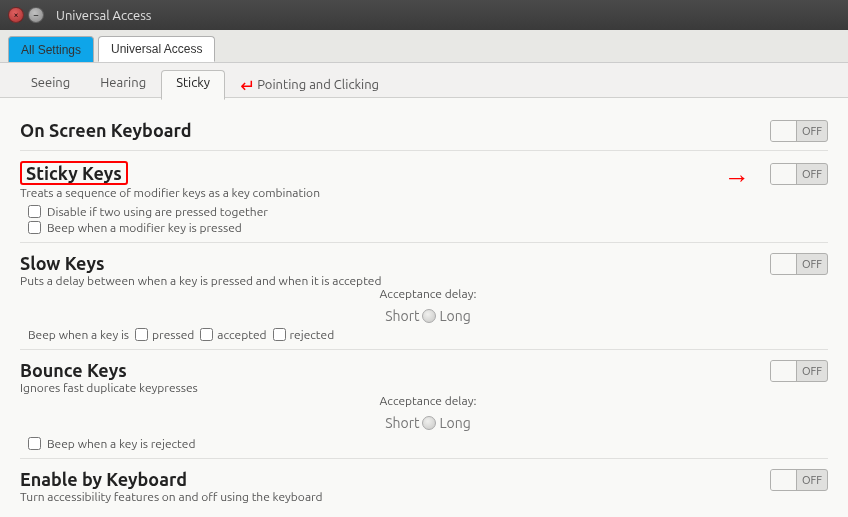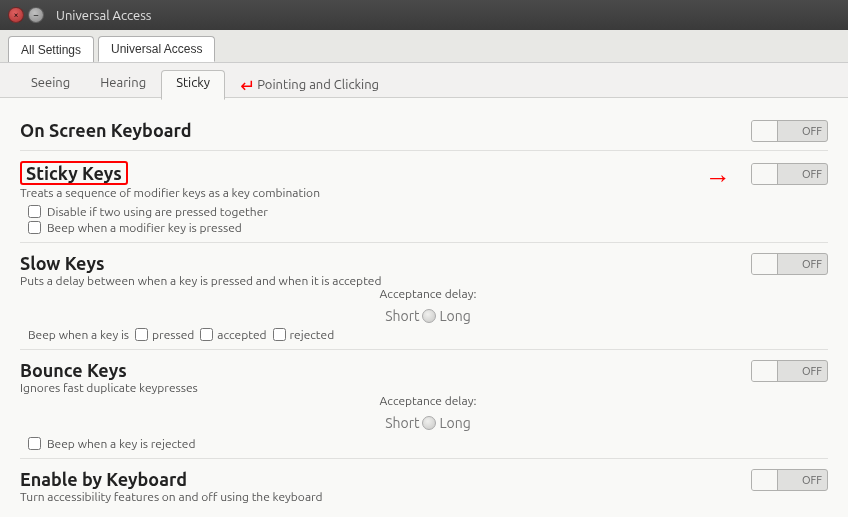--- a/index.html
+++ b/index.html
@@ -48,21 +48,21 @@
     
     .navbar {
       background: #e8e8e5;
       border-bottom: 1px solid #ccc;
       padding: 6px 8px 0 8px;
       display: flex;
       align-items: center;
       gap: 4px;
     }
     .nav-btn {
-      background: #ffffff;
+      background: #0ea5e9;
       border: 1px solid #b0b0b0;
       border-bottom: none;
       border-radius: 4px 4px 0 0;
       padding: 4px 12px;
       font-size: 12px;
       color: #333;
       cursor: pointer;
       height: 26px;
     }
     .nav-btn.active {
@@ -154,21 +154,20 @@
       display: flex;
       align-items: center;
       justify-content: center;
       font-size: 10px;
       color: #999;
     }
     .toggle-label {
       font-size: 11px;
       color: #666;
       padding: 0 5px;
-      margin-left: 19px;
     }
 
     
     .sticky-keys-highlight {
       border: 2px solid red;
       border-radius: 3px;
       display: inline-block;
       padding: 0 4px;
     }
 

